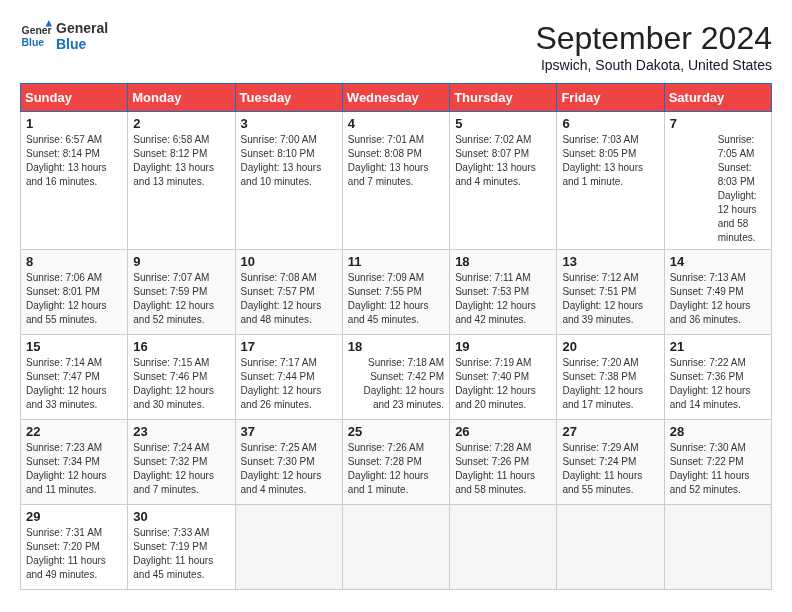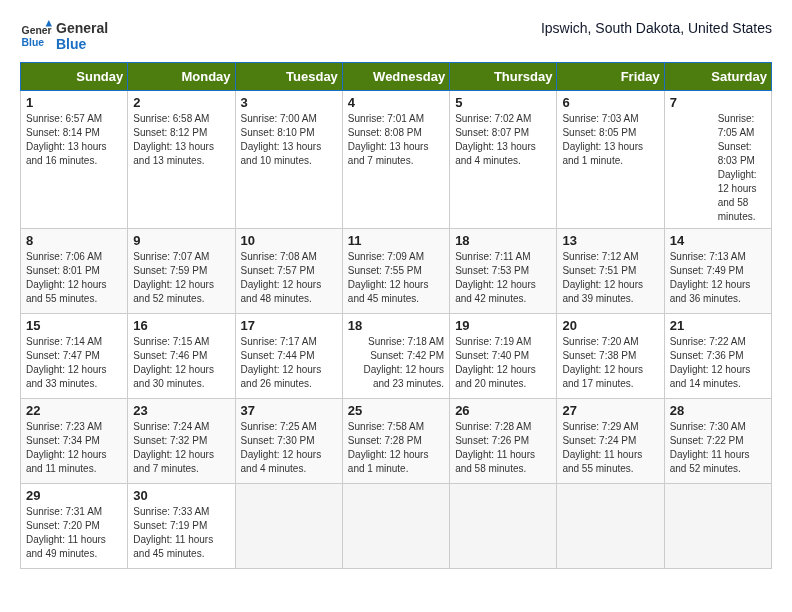--- a/index.html
+++ b/index.html
@@ -36,26 +36,26 @@
     .location-title {
       font-size: 14px;
       color: #0f172a;
     }
     table {
       width: 100%;
       border-collapse: collapse;
       table-layout: fixed;
     }
     th {
-      background-color: #4d7c0f;
+      background-color: #ef4444;
       color: #fff;
       font-size: 13px;
       font-weight: bold;
       padding: 6px 4px;
-      text-align: right;
+      text-align: left;
       border: 1px solid #1a6fc4;
     }
     td {
       border: 1px solid #ccc;
       vertical-align: top;
       padding: 4px 5px;
       font-size: 10px;
       color: #333;
       height: 85px;
       background: #fff;
@@ -88,20 +88,21 @@
       <text x="2" y="18" font-family="Arial" font-size="13" font-weight="bold" fill="#333">General</text>
       <text x="2" y="32" font-family="Arial" font-size="13" font-weight="bold" fill="#1a6fc4">Blue</text>
       <polygon points="32,8 40,8 36,0" fill="#1a6fc4"></polygon>
     </svg>
     <div>
       <div style="font-size:14px;font-weight:bold;color:#333;">General</div>
       <div style="font-size:14px;font-weight:bold;color:#1a6fc4;">Blue</div>
     </div>
   </div>
   <div class="title-area">
+    <div class="month-title">September 2024</div>
     <div class="location-title">Ipswich, South Dakota, United States</div>
   </div>
 </div>
 
 <table>
   <thead>
     <tr>
     <th>Sunday</th>
         <th>Monday</th>
         <th>Tuesday</th>
@@ -282,21 +283,21 @@
         </td>
         <td>
           <span class="day-num">37</span>
           <div class="day-info" style="white-space: pre-line;">Sunrise: 7:25 AM
 Sunset: 7:30 PM
 Daylight: 12 hours
 and 4 minutes.</div>
         </td>
         <td>
           <span class="day-num">25</span>
-          <div class="day-info" style="white-space: pre-line;">Sunrise: 7:58 AM
+          <div class="day-info" style="white-space: pre-line;">Sunrise: 7:26 AM
 Sunset: 7:28 PM
 Daylight: 12 hours
 and 1 minute.</div>
         </td>
         <td>
           <span class="day-num">26</span>
           <div class="day-info" style="white-space: pre-line;">Sunrise: 7:28 AM
 Sunset: 7:26 PM
 Daylight: 11 hours
 and 58 minutes.</div>

